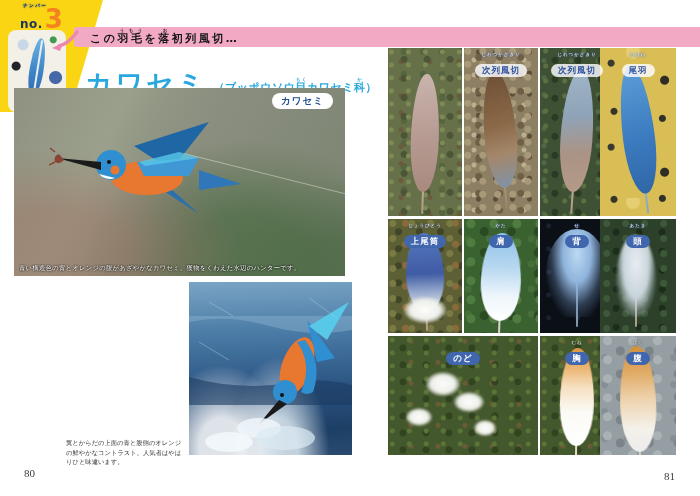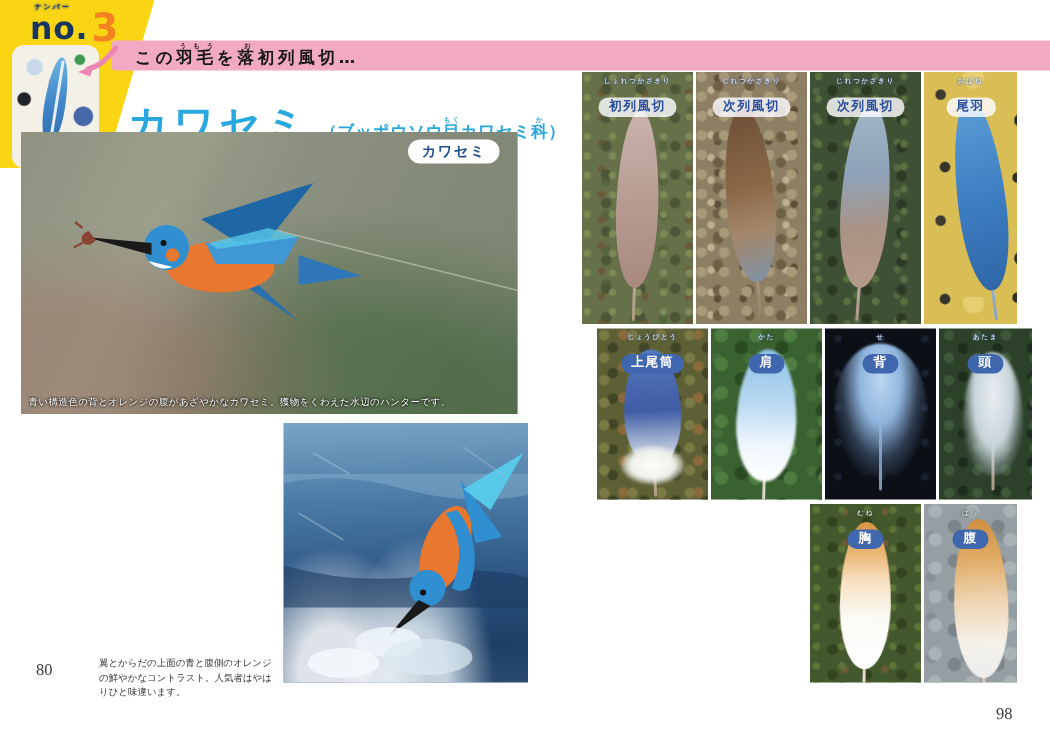--- a/index.html
+++ b/index.html
@@ -10,21 +10,21 @@
   html,body{background:#fff;}
   body{font-family:"DejaVu Sans","Liberation Sans",sans-serif;color:var(--ink);}
   .spread{position:relative;width:700px;height:496px;background:#fff;overflow:hidden;}
 
   
   .yellow-block{position:absolute;left:0;top:0;width:110px;height:115px;background:var(--yellow);
     clip-path:polygon(0 0,103px 0,70px 112px,0 112px);}
   .no-badge{position:absolute;left:20px;top:3px;line-height:1;}
   .no-badge .furi{font-size:4.5px;letter-spacing:1.5px;color:var(--navy);font-weight:bold;margin-left:3px;}
   .no-badge .row{display:flex;align-items:flex-end;}
-  .no-badge .no{font-size:21px;font-weight:900;color:var(--navy);letter-spacing:.5px;}
+  .no-badge .no{font-size:12px;font-weight:900;color:var(--navy);letter-spacing:.5px;}
   .no-badge .num{font-size:26px;font-weight:900;color:var(--orange);margin-left:2px;line-height:.8;}
   .thumb{position:absolute;left:8px;top:30px;width:58px;height:82px;border-radius:8px;overflow:hidden;
     background:#f3f0e8;
     background-image:
       radial-gradient(circle at 26% 18%,#c8d8e8 0 5px,transparent 6px),
       radial-gradient(circle at 78% 12%,#3f9b52 0 3px,transparent 4px),
       radial-gradient(circle at 14% 44%,#20242a 0 4px,transparent 5px),
       radial-gradient(circle at 82% 58%,#4668a8 0 6px,transparent 7px),
       radial-gradient(circle at 22% 78%,#2aa06a 0 4px,transparent 5px),
       radial-gradient(circle at 60% 90%,#23272e 0 5px,transparent 6px),
@@ -64,28 +64,28 @@
     text-align:justify;word-break:break-all;color:#1d1d1d;text-indent:1em;}
 
   
   .dive-photo{position:absolute;left:189px;top:282px;width:163px;height:173px;overflow:hidden;
     background:
       radial-gradient(ellipse at 20% 95%,rgba(255,255,255,.85) 0 12%,transparent 35%),
       radial-gradient(ellipse at 55% 100%,rgba(235,245,250,.8) 0 15%,transparent 40%),
       linear-gradient(178deg,#79a4c4 0%,#4a7ba6 30%,#2c5583 60%,#1d3f66 85%,#2a4a70 100%);}
   .dive-caption{position:absolute;left:66px;top:438px;width:120px;font-size:6.3px;line-height:9.5px;color:#333;}
   .page-num{position:absolute;font-size:11px;font-family:"Liberation Serif","DejaVu Serif",serif;color:#3a3a3a;}
-  .pn-left{left:24px;top:441px;}
+  .pn-left{left:24px;top:467px;}
   .pn-right{left:664px;top:470px;}
 
   
   .grid{position:absolute;left:388px;top:48px;width:304px;height:407px;}
   .cell{position:absolute;overflow:hidden;}
-  .r1{top:0;height:168px;} .r2{top:171px;height:114px;margin-left:10px;} .r3{top:288px;height:119px;}
-  .c1{left:0;width:74px;} .c2{left:76px;width:74px;} .c3{left:152px;width:74px;} .c4{left:228px;width:62px;}
+  .r1{top:0;height:168px;} .r2{top:171px;height:114px;} .r3{top:288px;height:119px;}
+  .c1{left:0;width:74px;} .c2{left:76px;width:74px;} .c3{left:152px;width:74px;} .c4{left:212px;width:76px;}
   .cwide{left:0;width:150px;}
 
   .tag{position:absolute;top:4px;left:0;width:100%;text-align:center;z-index:5;}
   .furi{font-size:4.5px;color:#fff;letter-spacing:1px;text-shadow:0 0 1.5px #2b4f9e,0 0 1.5px #2b4f9e;line-height:6px;height:6px;}
   .pill{display:inline-block;font-size:8.5px;font-weight:900;padding:1px 7px;border-radius:9px;letter-spacing:1px;line-height:11px;}
   .pill.light{background:rgba(252,252,255,.82);color:#2b4f9e;}
   .pill.blue{background:var(--pill-blue);color:#fff;}
   .r3 .furi{text-shadow:0 0 1.5px #1a2a18,0 0 1.5px #1a2a18;}
 
   
@@ -255,22 +255,20 @@
       <path d="M10,60 l30,18 M120,16 l28,20 M20,20 l24,14" stroke="#a8c4da" stroke-width="1" opacity=".5"></path>
     </svg>
   </div>
   <div class="dive-caption">翼とからだの上面の青と腹側のオレンジの鮮やかなコントラスト。人気者はやはりひと味違います。</div>
 
   <div class="page-num pn-left">80</div>
 
   <div class="grid">
 
     <div class="cell r1 c1 bg-grass1">
-      <div class="tag"><div class="furi">しょれつかざきり</div>
-        <div class="pill light">初列風切</div></div>
       <div class="fw f-r1c1">
           <div class="shaft"></div>
           <div class="vane"></div>
         </div>
     </div>
 
     <div class="cell r1 c2 bg-pebble">
       <div class="tag"><div class="furi">じれつかざきり</div>
         <div class="pill light">次列風切</div></div>
       <div class="fw f-r1c2">
@@ -327,20 +325,28 @@
 
     <div class="cell r2 c4 bg-darkmoss">
       <div class="tag"><div class="furi">あたま</div>
         <div class="pill blue">頭</div></div>
       <div class="fw f-r2c4">
           <div class="shaft"></div>
           <div class="vane"></div>
         </div>
     </div>
 
+    <div class="cell r3 cwide bg-grass3">
+      <div class="tag"><div class="furi"></div>
+        <div class="pill blue">のど</div></div>
+      <div class="fluff" style="left:38px;top:36px;width:34px;height:24px;"></div>
+      <div class="fluff" style="left:66px;top:56px;width:30px;height:20px;"></div>
+      <div class="fluff" style="left:18px;top:72px;width:26px;height:18px;"></div>
+      <div class="fluff" style="left:86px;top:84px;width:22px;height:16px;"></div>
+    </div>
 
     <div class="cell r3 c3 bg-grass3">
       <div class="tag"><div class="furi">むね</div>
         <div class="pill blue">胸</div></div>
       <div class="fw f-r3c2">
           <div class="shaft"></div>
           <div class="vane"></div>
         </div>
     </div>
 
@@ -348,15 +354,15 @@
       <div class="tag"><div class="furi">はら</div>
         <div class="pill blue">腹</div></div>
       <div class="fw f-r3c3">
           <div class="shaft"></div>
           <div class="vane"></div>
         </div>
     </div>
 
   </div>
 
-  <div class="page-num pn-right">98</div>
+  <div class="page-num pn-right">81</div>
 
 </div>
 
 </body></html>

